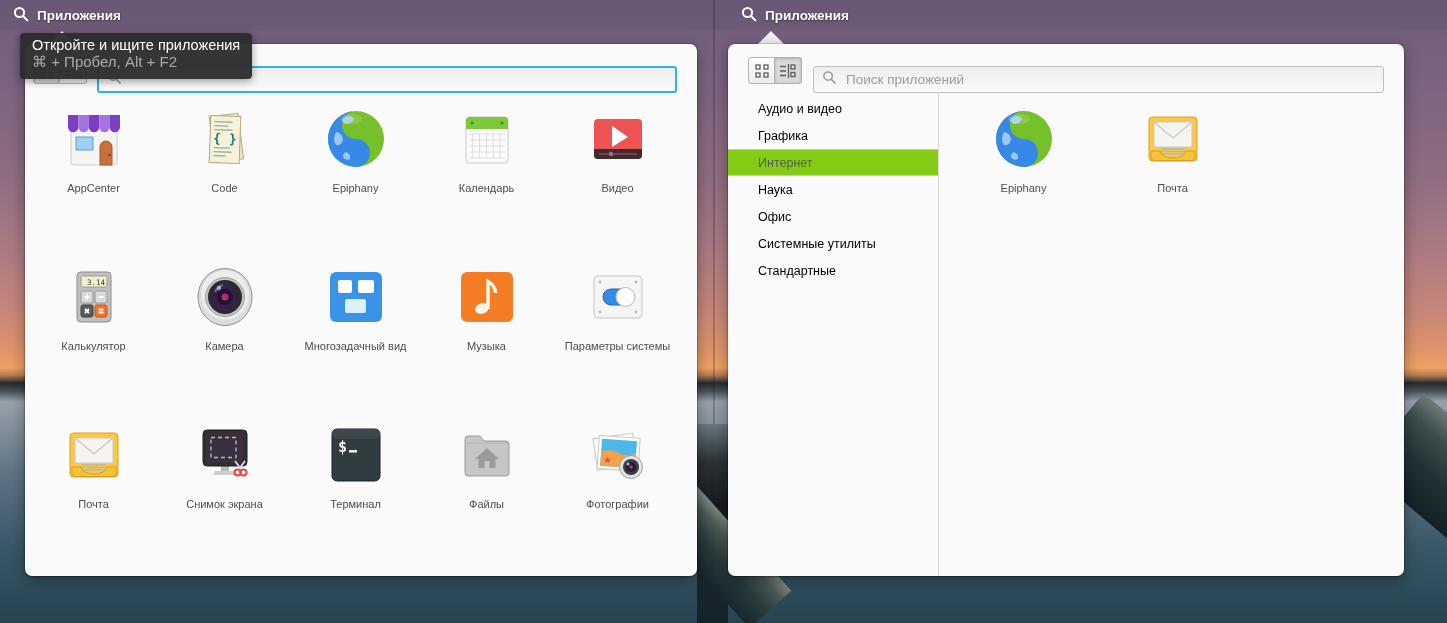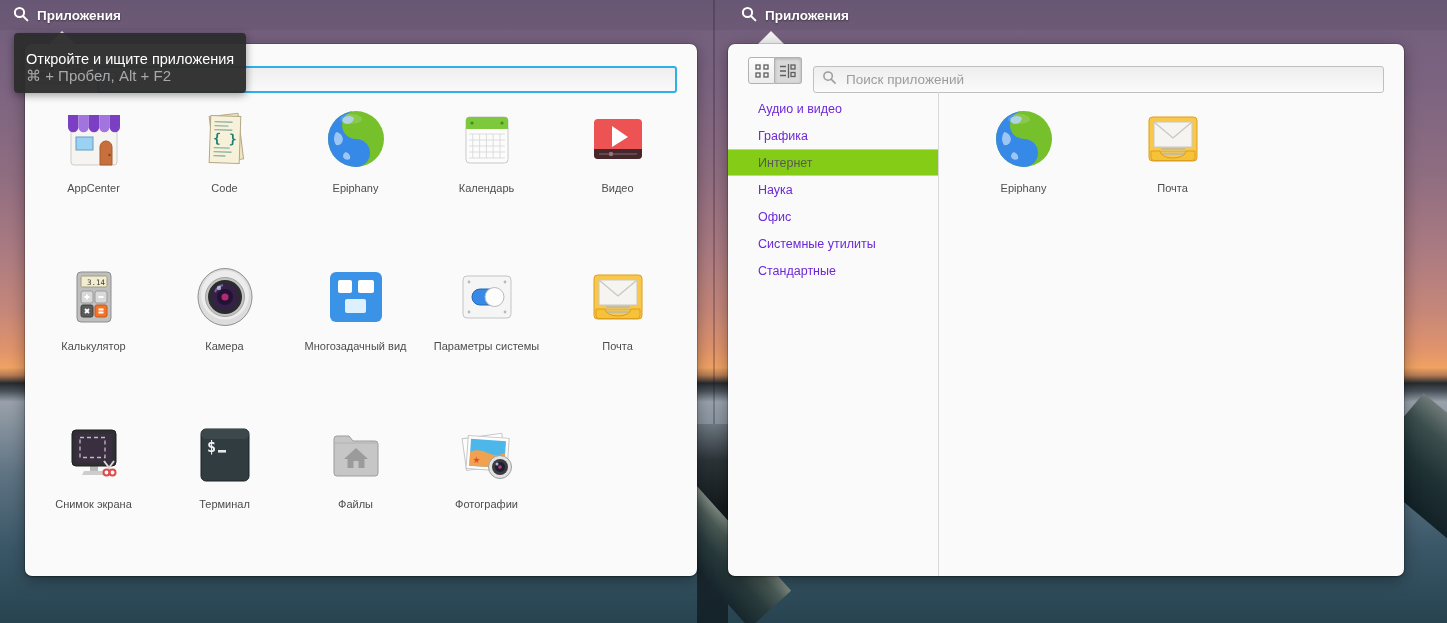--- a/index.html
+++ b/index.html
@@ -65,27 +65,27 @@
   .app-grid.right-grid{left:230px;top:56px;gap:18px;}
   .cell{width:131px;height:158px;display:flex;flex-direction:column;align-items:center;}
   .app-icon{width:64px;height:64px;margin-top:7px;}
   .app-icon svg{display:block;}
   .app-label{margin-top:10px;font-size:11px;line-height:1.3;color:#4d4d4d;
     text-align:center;max-width:122px;}
 
   
   .sidebar{position:absolute;left:0;top:51px;width:210px;}
   .side-item{height:27px;box-sizing:border-box;display:flex;align-items:center;
-    padding-left:30px;font-size:12.5px;color:#6d28d9;}
+    padding-left:30px;font-size:12.5px;color:#000000;}
   .side-item.selected{background:#84cc16;border-top:1px solid #c8c8c8;
     border-bottom:1px solid #c8c8c8;color:#595959;}
   .side-divider{position:absolute;left:210px;top:48px;bottom:0;width:1px;background:#d9d9d9;}
 
   
-  .tooltip{position:absolute;left:14px;top:33px;z-index:10;padding:18px 12px 8px;
+  .tooltip{position:absolute;left:20px;top:33px;z-index:10;padding:4px 12px 8px;
     background:rgba(45,45,45,.96);border-radius:4px;box-shadow:0 2px 8px rgba(0,0,0,.4);
     white-space:nowrap;}
   .tooltip-title{font-size:14.5px;color:#fff;}
   .tooltip-shortcut{font-size:15px;color:#a9a9a9;margin-top:0;}
 </style>
 </head>
 <body>
 
 <div class="screen">
   <div class="wallpaper"></div>
@@ -274,20 +274,30 @@
           <svg width="64" height="64" viewBox="0 0 64 64">
             <rect x="6" y="7" width="52" height="50" rx="6" fill="#3b93e8"></rect>
             <rect x="14" y="15" width="14" height="13" rx="2" fill="#ffffff"></rect>
             <rect x="34" y="15" width="16" height="13" rx="2" fill="#ffffff"></rect>
             <rect x="21" y="34" width="21" height="14" rx="2" fill="#ddf0fd"></rect>
           </svg>
         </div>
         <div class="app-label">Многозадачный вид</div>
       </div>
 
+      <div class="cell">
+        <div class="app-icon">
+          <svg width="64" height="64" viewBox="0 0 64 64">
+            <rect x="6" y="7" width="52" height="50" rx="6" fill="#f47c22"></rect>
+            <ellipse cx="27" cy="43.5" rx="7" ry="5.2" fill="#fdf3e7" transform="rotate(-18 27 43.5)"></ellipse>
+            <path d="M33 44 V16.5 q7 3.5 7.5 11.5" stroke="#fdf3e7" stroke-width="3.6" fill="none"></path>
+          </svg>
+        </div>
+        <div class="app-label">Музыка</div>
+      </div>
 
       <div class="cell">
         <div class="app-icon">
           <svg width="64" height="64" viewBox="0 0 64 64">
             <rect x="8" y="11" width="48" height="42" rx="4" fill="#f5f5f5" stroke="#c4c4c4"></rect>
             <circle cx="14" cy="17" r="1.4" fill="#b9b9b9"></circle>
               <circle cx="50" cy="17" r="1.4" fill="#b9b9b9"></circle>
             <circle cx="14" cy="47" r="1.4" fill="#b9b9b9"></circle>
               <circle cx="50" cy="47" r="1.4" fill="#b9b9b9"></circle>
             <rect x="17" y="24" width="30" height="16" rx="8" fill="#3689e6" stroke="#2668b0"></rect>

